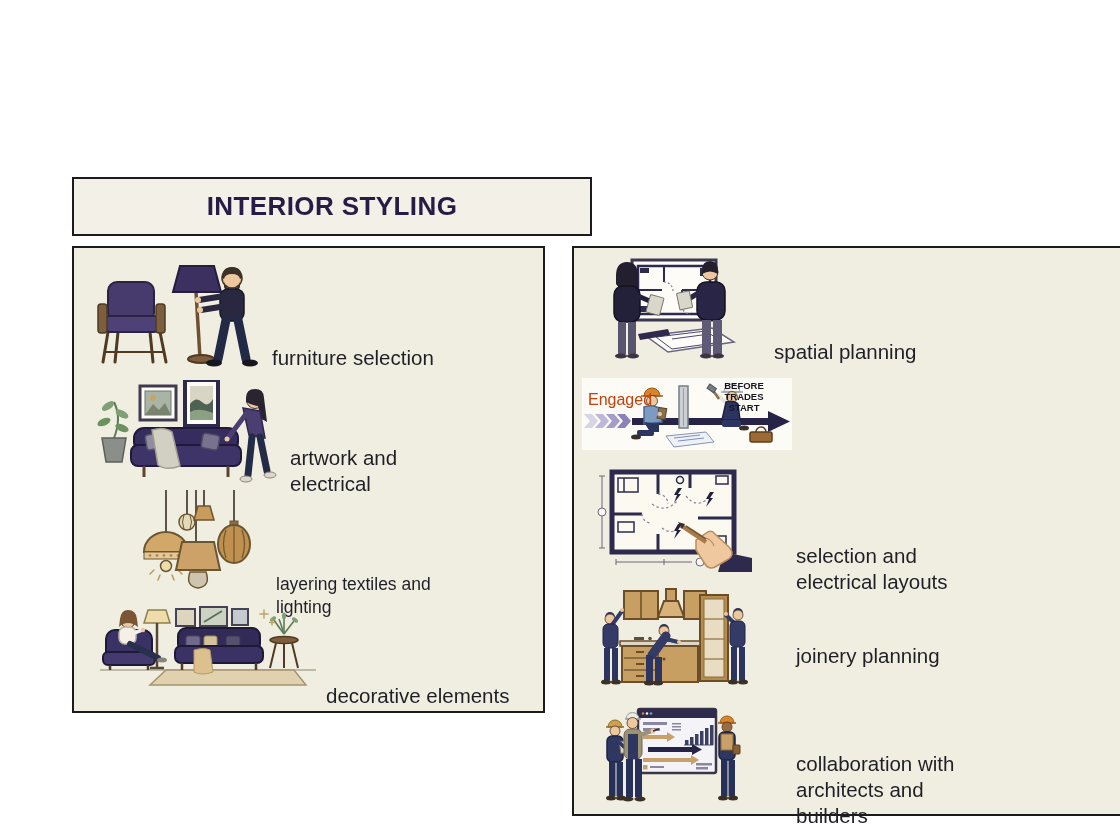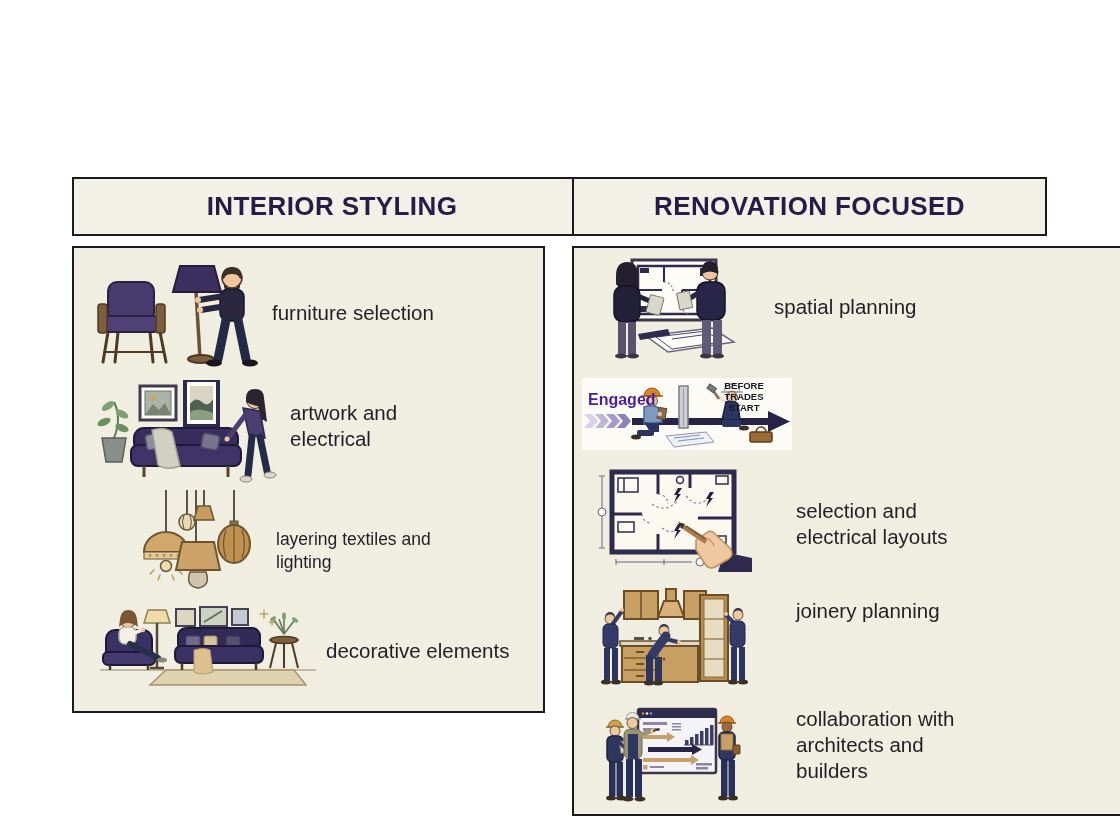--- a/index.html
+++ b/index.html
@@ -14,38 +14,35 @@
   .col-header{position:absolute;height:59px;background:#f2f0e7;border:2.5px solid #1b1b1b;
               box-sizing:border-box;display:flex;align-items:center;justify-content:center;}
   .col-header span{color:#261c45;font-size:26px;font-weight:bold;letter-spacing:.4px;}
   .panel{position:absolute;background:#f0eee1;border:2.5px solid #1b1b1b;box-sizing:border-box;}
   .hdr-left{left:72px;top:177px;width:520px;}
   .hdr-right{left:572px;top:177px;width:475px;}
   .panel-left{left:72px;top:246px;width:473px;height:467px;}
   .panel-right{left:572px;top:246px;width:550px;height:570px;}
   .illo{position:absolute;}
   .illo svg{display:block;width:100%;height:100%;}
-  .lbl{position:absolute;color:#201f26;font-size:20.5px;line-height:1.28;}
+  .lbl{position:absolute;color:#201f26;font-size:20.5px;line-height:1.28;margin-top:45px;}
   .lbl.small{font-size:17.5px;line-height:1.3;}
   
-  .ov-engaged{position:absolute;left:6px;top:13px;font-size:16px;font-weight:700;color:#4c1d95;}
+  .ov-engaged{position:absolute;left:6px;top:13px;font-size:16px;font-weight:400;color:#c2410c;}
   .ov-before{position:absolute;right:17px;top:2px;width:62px;font-size:9.5px;font-weight:800;
              line-height:1.18;text-align:center;color:#18161e;}
 </style>
 </head>
 <body>
 
 <div id="canvas">
 
 
   <div class="col-header hdr-left">
     <span>INTERIOR STYLING</span>
-  </div>
-  <div class="col-header hdr-right">
-    <span>RENOVATION FOCUSED</span>
   </div>
 
   <div class="panel panel-left">
 
     <div class="illo" style="left:20px;top:10px;width:175px;height:112px;">
       <svg viewBox="0 0 175 112">
         <g stroke="#503a22" stroke-width="3" stroke-linecap="round">
           <line x1="14" y1="74" x2="9" y2="104"></line>
             <line x1="66" y1="74" x2="72" y2="104"></line>
           <line x1="24" y1="74" x2="21" y2="104"></line>

